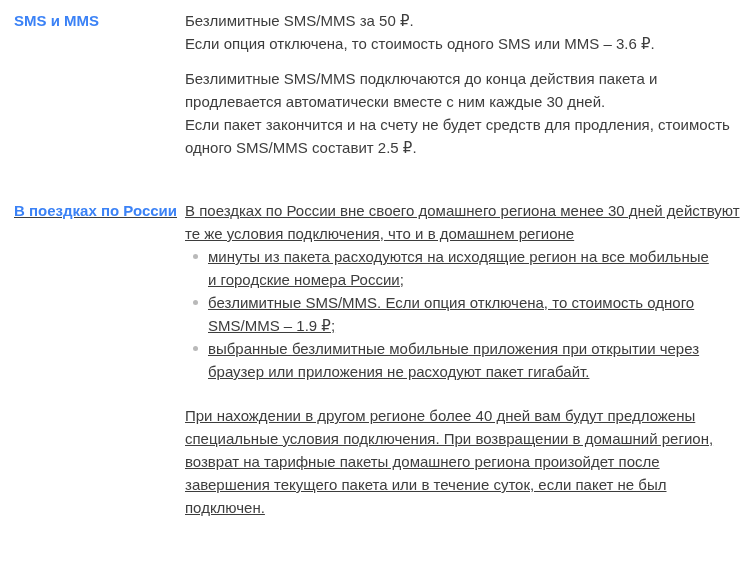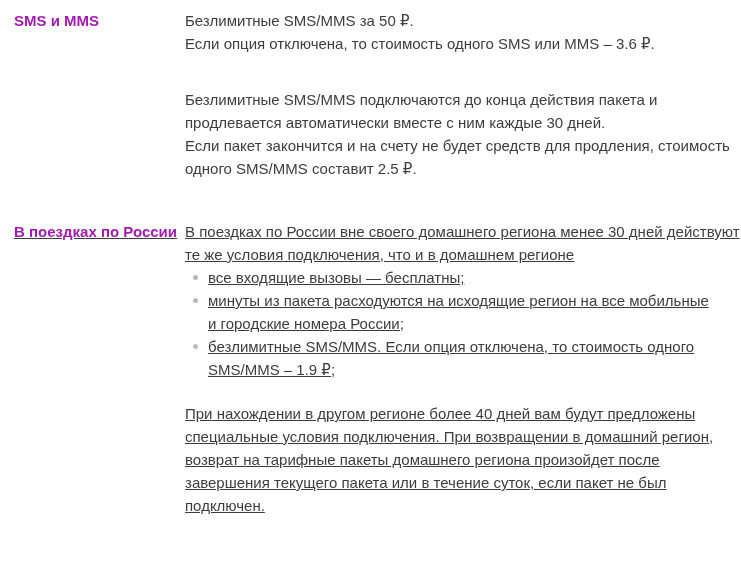--- a/index.html
+++ b/index.html
@@ -27,33 +27,33 @@
   .row + .row {
     margin-top: 40px;
     text-decoration: underline;
   }
   .label {
     flex: 0 0 185px;
     width: 185px;
     box-sizing: border-box;
     padding-left: 14px;
     font-weight: 700;
-    color: #a21caf;
+    color: #3b82f6;
     white-space: pre;
   }
   .content {
     flex: 1 1 auto;
     min-width: 0;
   }
   .para {
     margin: 0;
     white-space: pre;
   }
   .para.gap-large {
-    margin-top: 33px;
+    margin-top: 12px;
   }
   .para.gap-small {
     margin-top: 21px;
   }
   ul.bullets {
     margin: 0;
     padding: 0;
     list-style: none;
   }
   ul.bullets li {
@@ -88,25 +88,26 @@
 одного SMS/MMS составит 2.5 ₽.</p>
     </div>
   </section>
 
   <section class="row">
     <div class="label">В поездках по России</div>
     <div class="content">
       <p class="para">В поездках по России вне своего домашнего региона менее 30 дней действуют
 те же условия подключения, что и в домашнем регионе</p>
       <ul class="bullets">
-        <li>все входящие вызовы — бесплатны;</li>
         <li>минуты из пакета расходуются на исходящие регион на все мобильные
 и городские номера России;</li>
         <li>безлимитные SMS/MMS. Если опция отключена, то стоимость одного
 SMS/MMS – 1.9 ₽;</li>
+        <li>выбранные безлимитные мобильные приложения при открытии через
+браузер или приложения не расходуют пакет гигабайт.</li>
       </ul>
       <p class="para gap-small">При нахождении в другом регионе более 40 дней вам будут предложены
 специальные условия подключения. При возвращении в домашний регион,
 возврат на тарифные пакеты домашнего региона произойдет после
 завершения текущего пакета или в течение суток, если пакет не был
 подключен.</p>
     </div>
   </section>
 
 </div>

